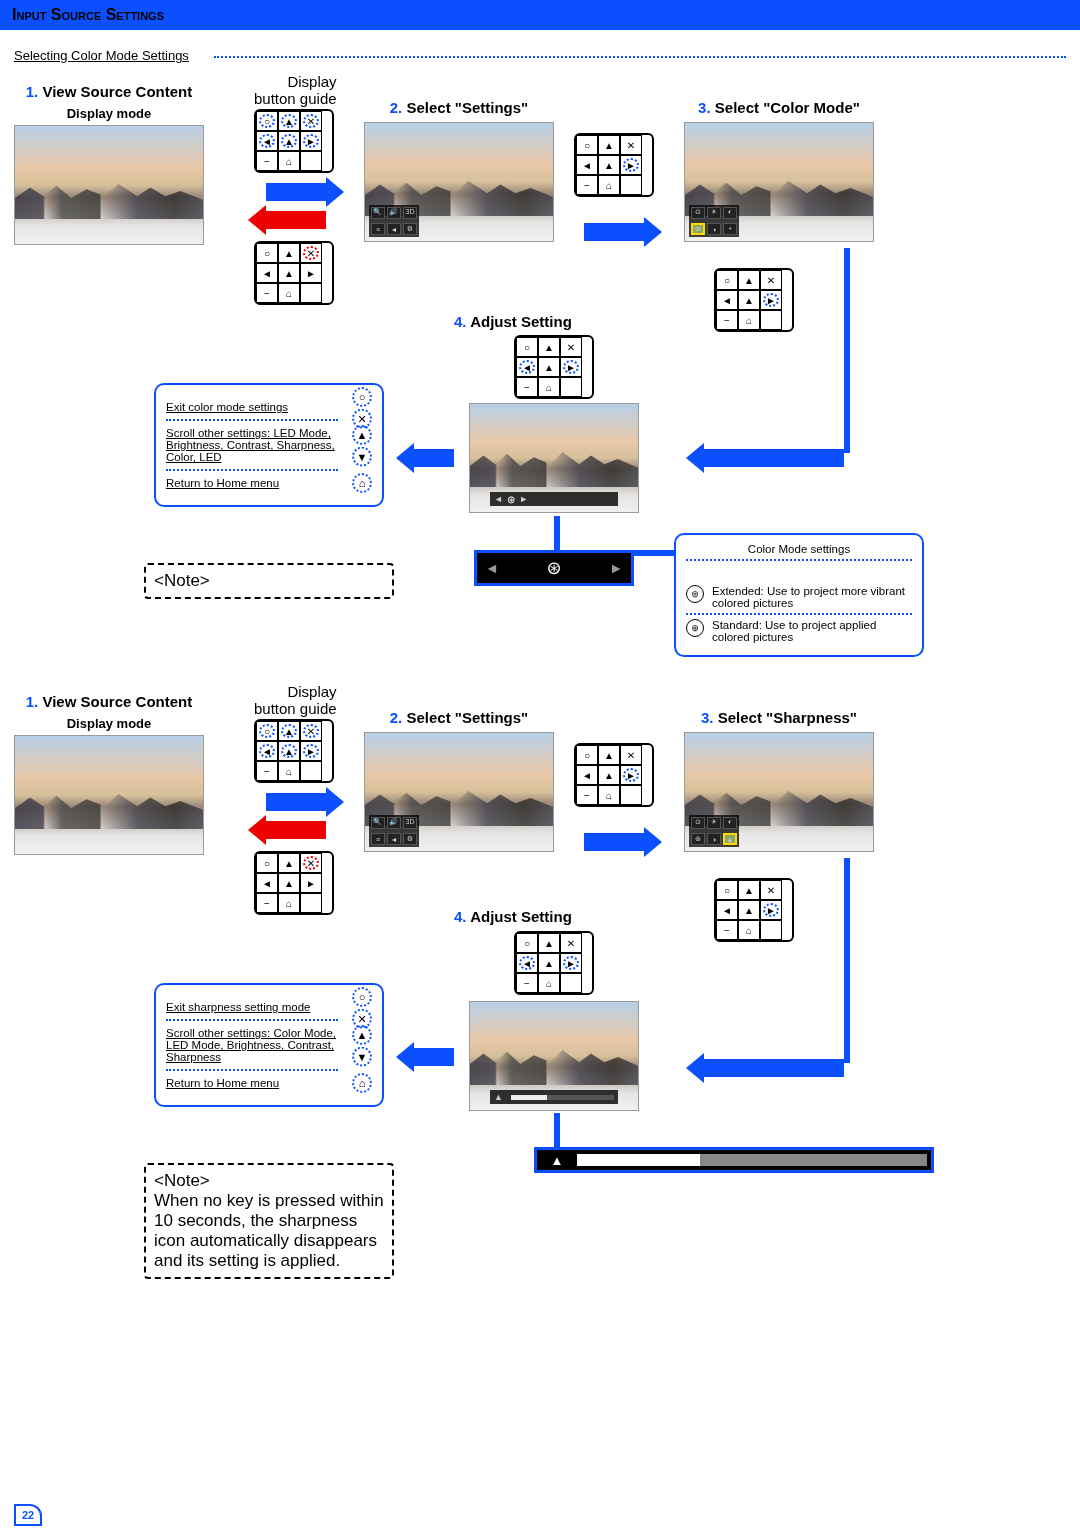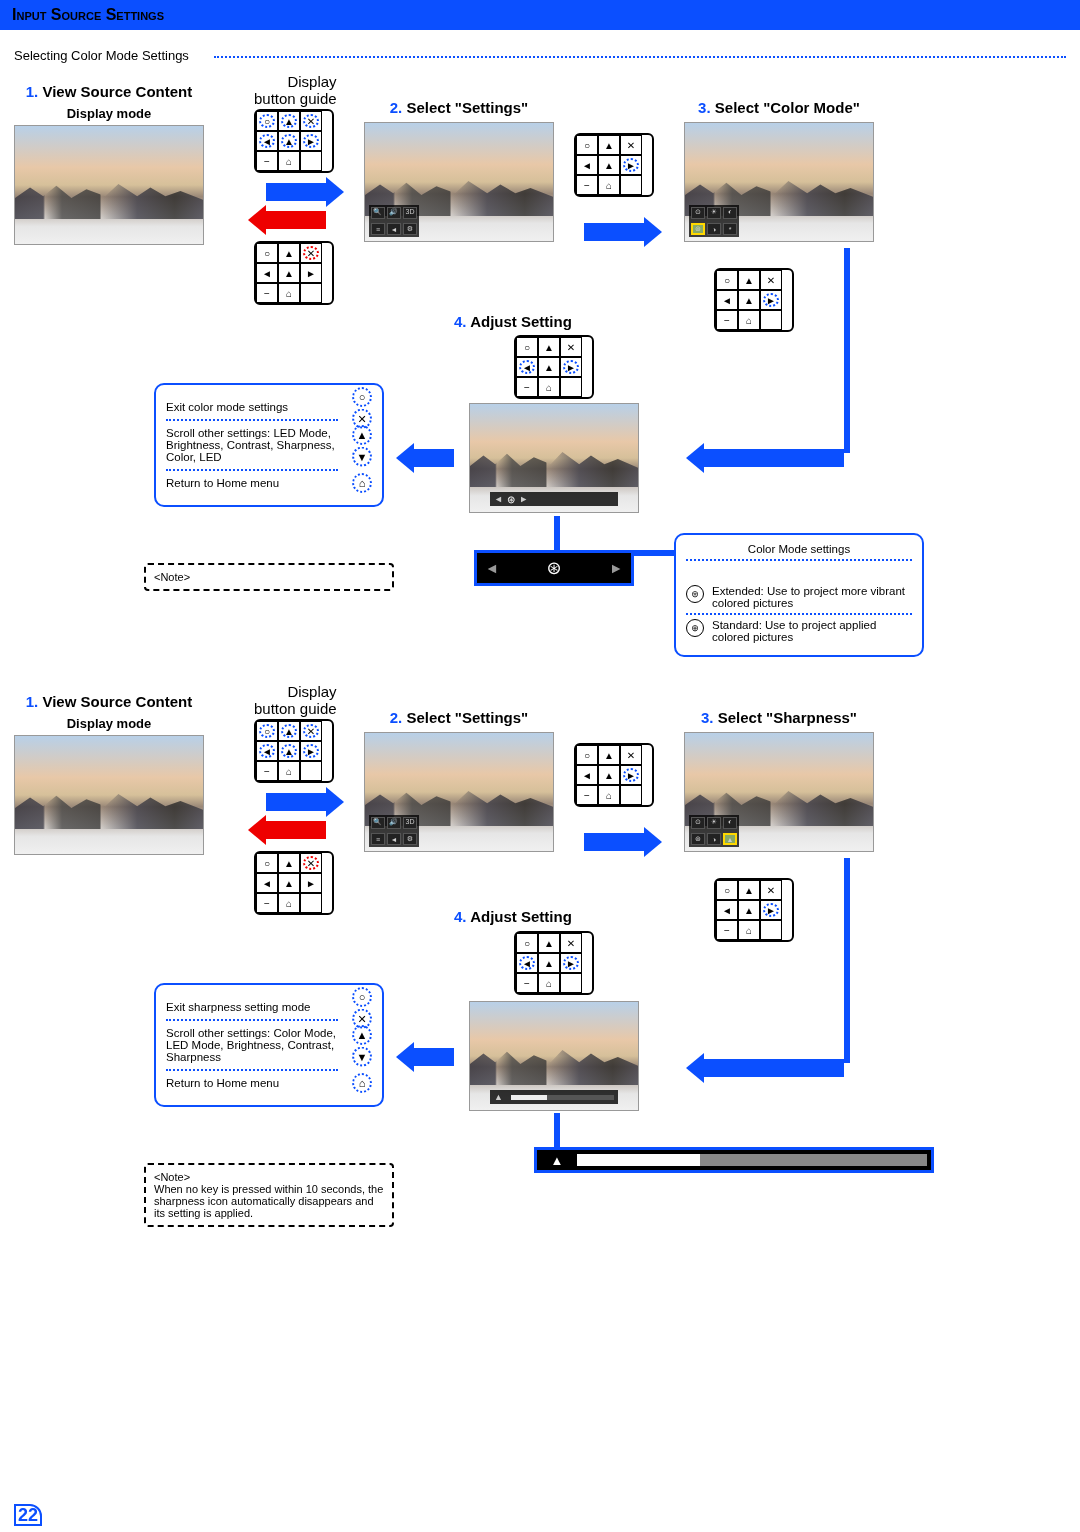--- a/index.html
+++ b/index.html
@@ -1,18 +1,18 @@
 <!DOCTYPE html>
 <html><head>
 <meta charset="utf-8">
 <style>
   * { box-sizing: border-box; margin: 0; padding: 0; }
   body { font-family: Arial, sans-serif; width: 1080px; background: #fff; color: #000; font-size: 12px; }
   .header-bar { background: #0b4fff; color: #000; padding: 6px 12px; font-weight: bold; font-size: 16px; font-variant: small-caps; }
-  .content { padding: 10px 14px 40px 14px; }
+  .content { padding: 10px 14px 40px 14px; text-decoration: underline; }
   .section-title { font-size: 13px; margin: 8px 0 4px 0; position: relative; }
   .section-title::after { content: ""; position: absolute; left: 200px; right: 0; top: 50%; border-top: 2px dotted #0b4fff; }
   .section-title-label { background: #fff; padding-right: 8px; position: relative; z-index: 1; }
   .flow { position: relative; height: 600px; margin-top: 10px; }
   .flow2 { position: relative; height: 600px; margin-top: 10px; }
   .step-title { font-weight: bold; font-size: 15px; color: #000; text-align: center; }
   .step-title .num { color: #0b4fff; }
   .display-mode-label { font-weight: bold; font-size: 13px; text-align: center; }
   .thumb { width: 190px; height: 120px; background: linear-gradient(to bottom, #b8d0e8 0%, #e8c8a8 35%, #d6c09a 50%, #9a8878 60%, #e6e6e6 85%, #f0f0f0 100%); position: relative; border: 1px solid #999; }
   .thumb.small { width: 170px; height: 110px; }
@@ -33,34 +33,34 @@
   .arrow-left::before { content: ""; position: absolute; left: -18px; top: -6px; border-right: 18px solid #e00; border-top: 15px solid transparent; border-bottom: 15px solid transparent; }
   .arrow-left-blue { width: 60px; height: 18px; background: #0b4fff; position: relative; }
   .arrow-left-blue::before { content: ""; position: absolute; left: -18px; top: -6px; border-right: 18px solid #0b4fff; border-top: 15px solid transparent; border-bottom: 15px solid transparent; }
   .abspos { position: absolute; }
   .info-box { border: 2px solid #0b4fff; border-radius: 10px; padding: 10px 44px 10px 10px; font-size: 11.5px; width: 230px; position: relative; }
   .info-box .row { padding: 6px 0; border-bottom: 2px dotted #0b4fff; position: relative; }
   .info-box .row:last-child { border-bottom: none; }
   .info-box .ico { position: absolute; right: -34px; top: 50%; transform: translateY(-50%); width: 20px; height: 20px; border: 2px dotted #0b4fff; border-radius: 50%; display: flex; align-items: center; justify-content: center; font-size: 11px; }
   .info-box .ico.stack { transform: translateY(-100%);}
   .info-box .ico.stack2 { transform: translateY(8%);}
-  .note-box { border: 2px dashed #000; border-radius: 4px; padding: 6px 8px; font-size: 11px; width: 250px; }
+  .note-box { border: 2px dashed #000; border-radius: 4px; padding: 6px 8px; font-size: 17px; width: 250px; }
   .cm-box { border: 2px solid #0b4fff; border-radius: 10px; padding: 8px 10px; font-size: 11.5px; width: 250px; }
   .cm-box .hrow { border-bottom: 2px dotted #0b4fff; padding-bottom: 4px; margin-bottom: 20px; text-align: center; }
   .cm-box .crow { display: flex; gap: 8px; padding: 4px 0; border-bottom: 2px dotted #0b4fff; align-items: flex-start;}
   .cm-box .crow:last-child { border-bottom: none;}
   .cm-box .crow .cicon { width: 18px; height: 18px; border-radius: 50%; border: 1.5px solid #000; display:flex; align-items:center; justify-content:center; font-size:9px; flex-shrink:0;}
   .color-mode-bar { background: #000; border: 3px solid #0b4fff; padding: 4px 8px; display: flex; align-items: center; gap: 10px; width: 160px; justify-content: space-between; }
   .color-mode-bar .tri { color: #999; font-size: 14px; }
   .color-mode-bar .cicon { color: #fff; font-size: 18px; }
   .sharp-bar { background: #000; border: 3px solid #0b4fff; padding: 0; display: flex; align-items: stretch; width: 400px; height: 26px; }
   .sharp-bar .lab { background: #000; color: #fff; width: 40px; display:flex; align-items:center; justify-content:center; font-size:13px;}
   .sharp-bar .track { flex: 1; background: #888; position: relative; margin: 4px 4px 4px 0;}
   .sharp-bar .track .fill { background: #fff; height: 100%; width: 35%; }
-  .page-num { position: absolute; left: 14px; bottom: 6px; width: 28px; height: 22px; border: 2px solid #0b4fff; border-radius: 0 12px 0 0; display:flex; align-items:center; justify-content:center; font-size:18px; color:#0b4fff; font-weight:bold;}
+  .page-num { position: absolute; left: 14px; bottom: 6px; width: 28px; height: 22px; border: 2px solid #0b4fff; border-radius: 0 12px 0 0; display:flex; align-items:center; justify-content:center; font-size:11px; color:#0b4fff; font-weight:bold;}
   .vline { width: 6px; background: #0b4fff; }
   .thumb .minibar { position: absolute; bottom: 6px; left: 20px; right: 20px; height: 14px; background: rgba(0,0,0,0.8); display:flex; align-items:center;}
   .thumb .minibar .tri { color:#ccc; font-size:9px; padding: 0 4px;}
   .thumb .minibar .trk { flex:1; background:#555; height:5px; margin: 0 4px;}
   .thumb .minibar .trk .f { background:#eee; height:100%; width:35%;}
   .guide-label { font-size: 15px; text-align: right; }
 </style>
 </head>
 <body>
 

